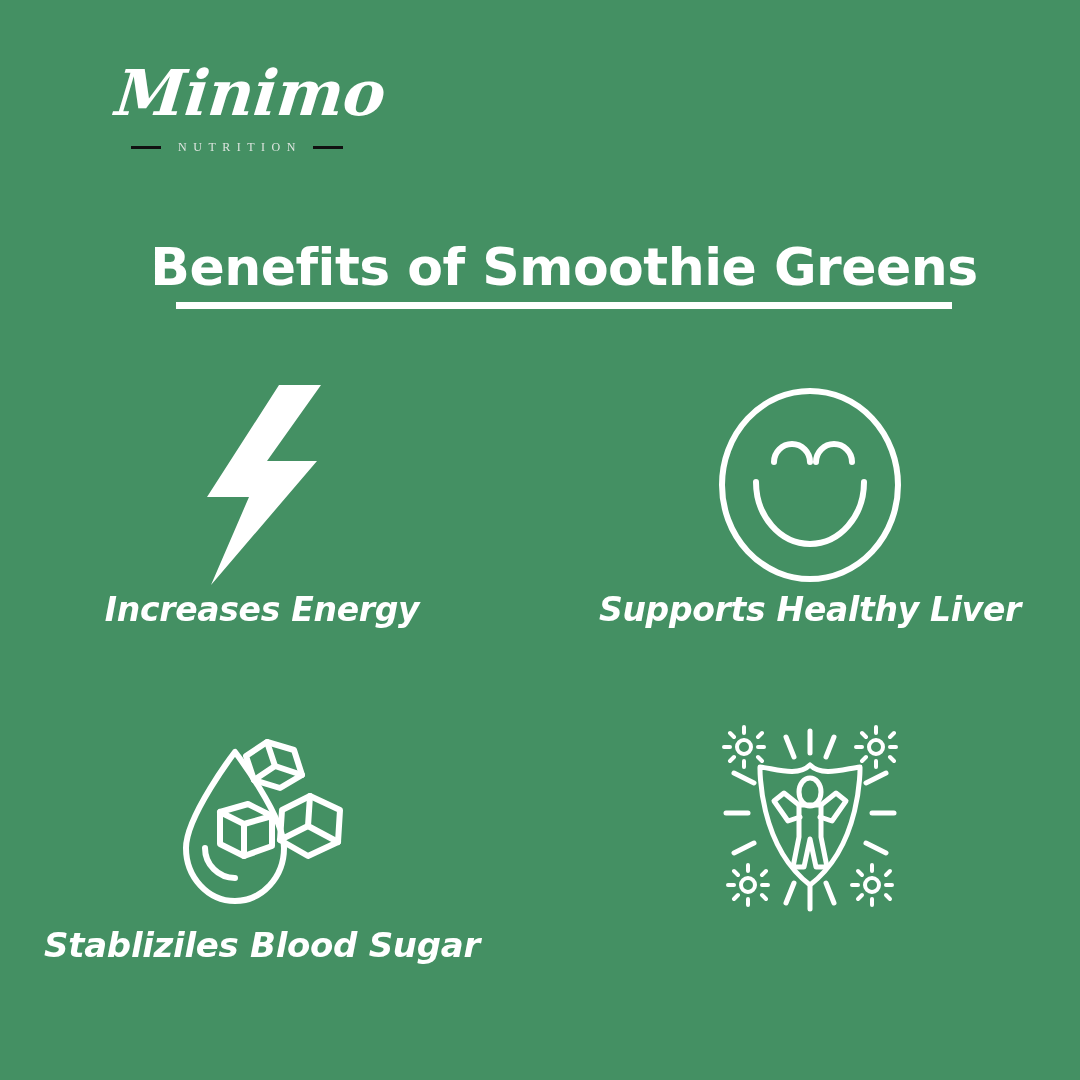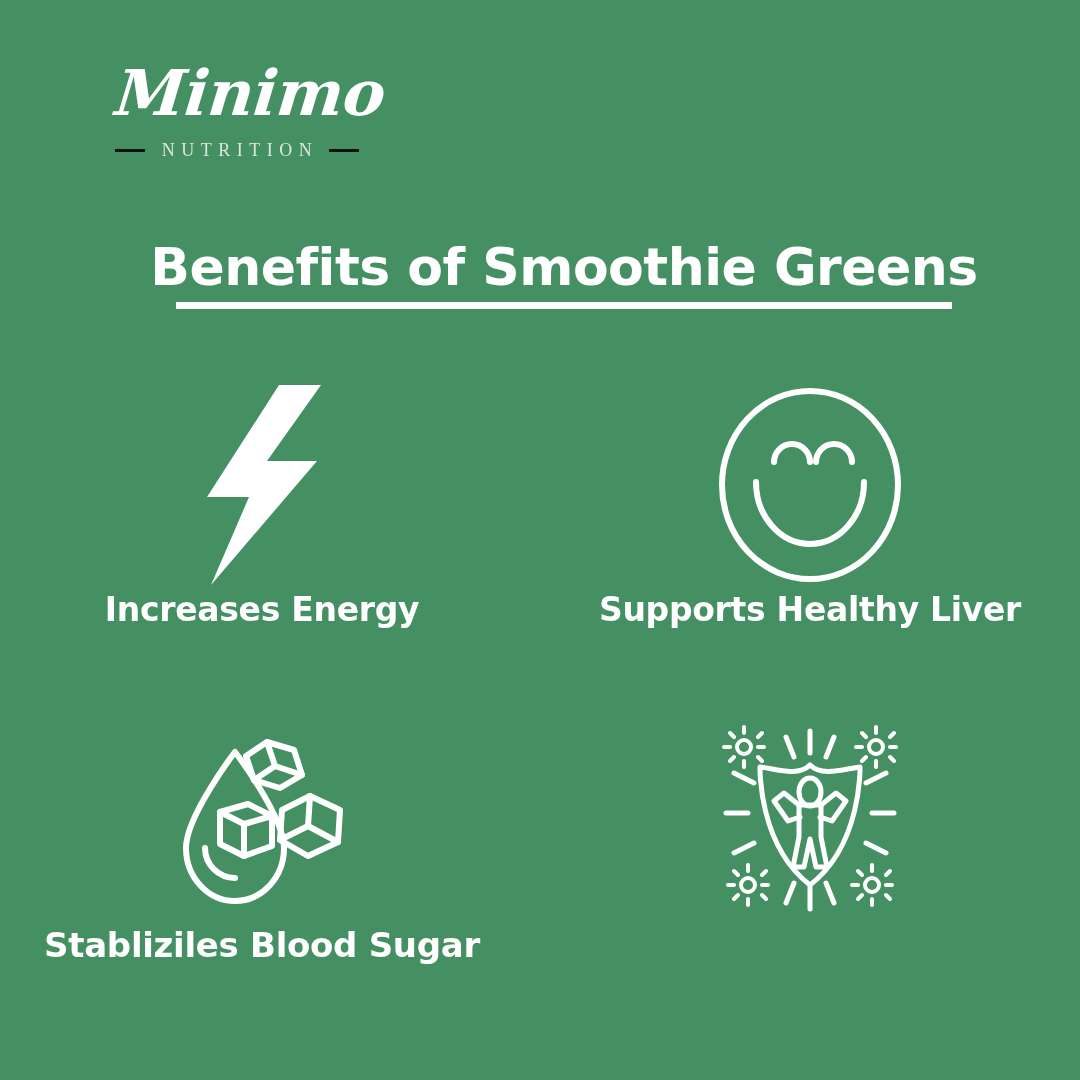--- a/index.html
+++ b/index.html
@@ -49,21 +49,21 @@
     padding-left: 4px;
   }
   .logo-rule {
     width: 30px;
     height: 3px;
     background: #111111;
     flex: 0 0 auto;
   }
   .logo-sub-text {
     font-family: "Liberation Serif", serif;
-    font-size: 18px;
+    font-size: 12px;
     letter-spacing: 6.5px;
     color: #dfe6e1;
     white-space: nowrap;
     text-indent: 6px;
   }
 
   
   .title-wrap {
     position: absolute;
     left: 0;
@@ -88,20 +88,21 @@
     margin: 6px auto 0 auto;
   }
 
   
   .grid {
     position: absolute;
     left: 0;
     top: 380px;
     width: 856px;
     height: 660px;
+    font-style: italic;
   }
   .cell {
     position: absolute;
     width: 500px;
   }
   .cell-0 { left: 12px;  top: 0px; }
   .cell-1 { left: 560px; top: 0px; }
   .cell-2 { left: 12px;  top: 335px; }
   .cell-3 { left: 560px; top: 335px; }
 

